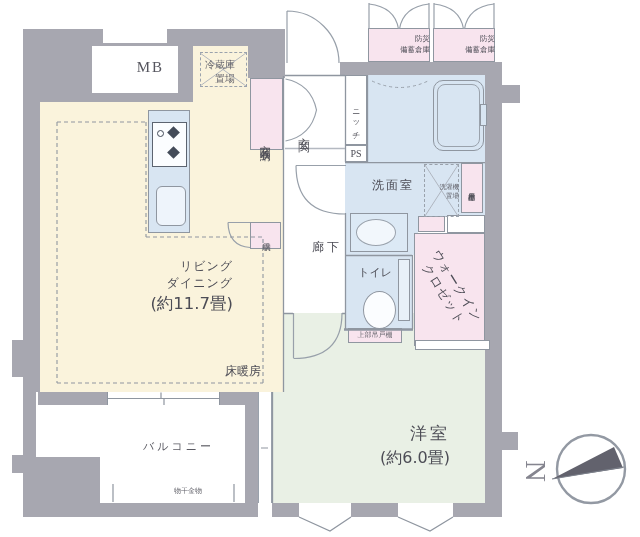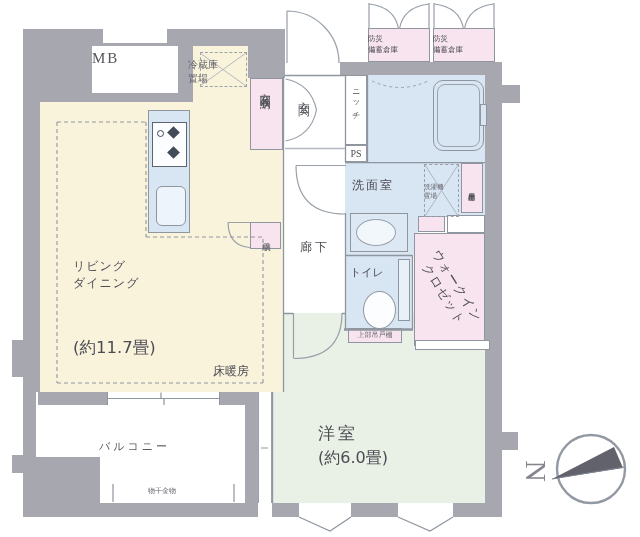--- a/index.html
+++ b/index.html
@@ -7,21 +7,21 @@
           font-family:"DejaVu Sans",sans-serif;color:#4c4c55;}
   .abs{position:absolute;}
   .wall{position:absolute;background:#a7a7b0;}
   .box{position:absolute;border:1px solid #8f96a0;box-sizing:border-box;}
   .pink{background:#f8e4ee;}
   .blue{background:#d8e5f2;}
   .cream{background:#faf3dc;}
   .green{background:#e9f0e5;}
   .white{background:#ffffff;}
   .dashedbox{position:absolute;border:1px dashed #9aa2ac;box-sizing:border-box;}
-  .lbl{position:absolute;text-align:left;line-height:1.3;}
+  .lbl{position:absolute;text-align:right;line-height:1.3;}
   .vtext{writing-mode:vertical-rl;text-orientation:upright;}
   .flexc{display:flex;align-items:center;justify-content:center;}
   .serif{font-family:"Liberation Serif",serif;}
   svg{position:absolute;left:0;top:0;pointer-events:none;}
 </style>
 </head>
 <body>
 
 <div id="canvas">
 
@@ -117,21 +117,21 @@
       <path d="M299,517 L330,531 L351,517 M398,517 L430,531 L453,517"></path>
       <path d="M113,484 V502 M234,484 V502 M261,448 H268"></path>
     </g>
     <g>
       <circle cx="591" cy="469" r="34" stroke="#9399a3" stroke-width="2.4" fill="none"></circle>
       <polygon points="552,479 614,447 623,468" fill="#62626d"></polygon>
       <path d="M552,479 L624,467" stroke="#7d828c" stroke-width="1.1" fill="none"></path>
     </g>
   </svg>
 
-  <div class="lbl serif" style="left:92px;top:49px;width:72px;font-size:15px;letter-spacing:2px;color:#55555e;">MB</div>
+  <div class="lbl serif" style="left:92px;top:58px;width:72px;font-size:15px;letter-spacing:2px;color:#55555e;">MB</div>
 
   <div class="lbl" style="left:188px;top:58px;width:47px;font-size:10px;line-height:1.35;color:#63636b;">
     <div>冷蔵庫</div>
     <div>置場</div>
   </div>
 
   <div class="lbl vtext" style="left:258px;top:85px;height:60px;font-size:10.5px;letter-spacing:2px;">玄関収納</div>
   <div class="lbl vtext" style="left:296px;top:92px;height:44px;font-size:11.5px;letter-spacing:4px;">玄関</div>
   <div class="lbl vtext" style="left:350px;top:84px;height:54px;font-size:8px;letter-spacing:2px;">ニッチ</div>
 
@@ -167,21 +167,21 @@
       <div>ウォークイン</div>
       <div>クロゼット</div>
     </div>
   </div>
 
   <div class="lbl vtext flexc" style="left:261px;top:224px;height:23px;font-size:8.5px;color:#63636b;">収納</div>
 
   <div class="lbl" style="left:73px;top:258px;width:160px;line-height:1.4;">
     <div style="font-size:12px;letter-spacing:1px;">リビング</div>
     <div style="font-size:12px;letter-spacing:1px;">ダイニング</div>
-    <div style="font-size:16.5px;margin-top:44px;">(約11.7畳)</div>
+    <div style="font-size:16.5px;">(約11.7畳)</div>
   </div>
 
   <div class="lbl" style="left:213px;top:364px;width:48px;font-size:12px;">床暖房</div>
 
   <div class="lbl" style="left:318px;top:421px;width:132px;line-height:1.45;">
     <div style="font-size:17px;letter-spacing:3px;">洋室</div>
     <div style="font-size:16px;">(約6.0畳)</div>
   </div>
 
   <div class="lbl" style="left:99px;top:440px;width:115px;font-size:11px;letter-spacing:3px;color:#5a5a62;">バルコニー</div>

